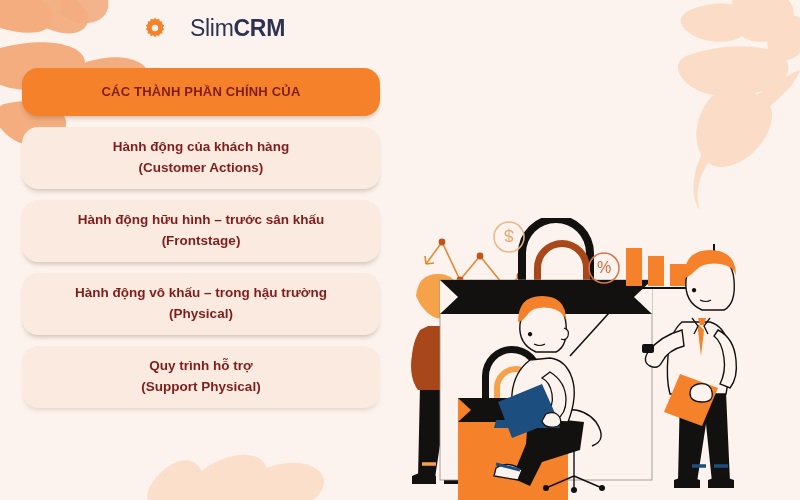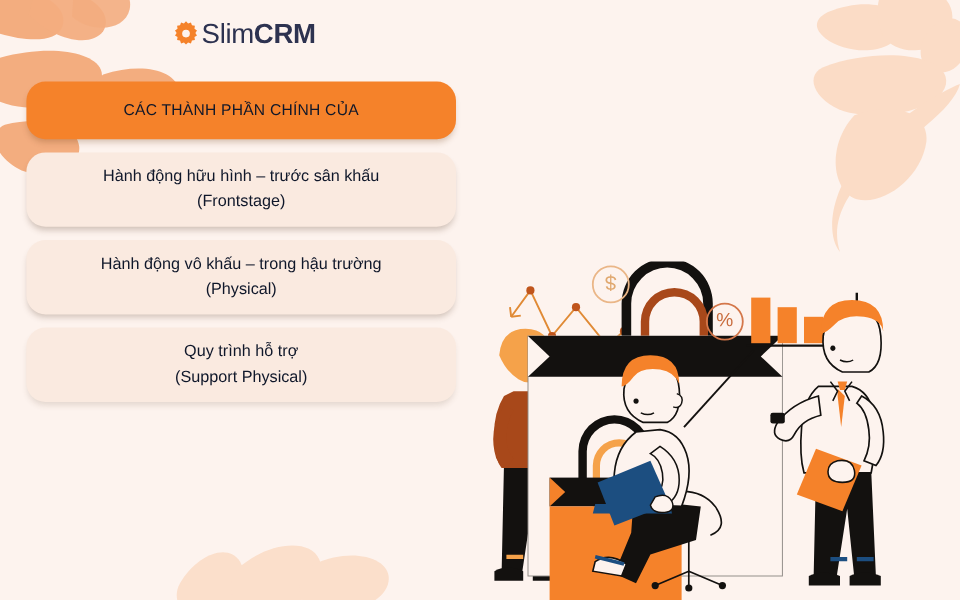--- a/index.html
+++ b/index.html
@@ -25,21 +25,21 @@
   }
 
   
   #logo {
     position: absolute;
     left: 144px;
     top: 12px;
     height: 32px;
     display: flex;
     align-items: center;
-    gap: 2px;
+    gap: 24px;
   }
   #logo .gear {
     width: 22px;
     height: 22px;
     display: block;
   }
   #logo .wordmark {
     font-size: 23px;
     letter-spacing: -0.3px;
     color: #2d3250;
@@ -63,22 +63,22 @@
     flex-direction: column;
     align-items: center;
     justify-content: center;
     text-align: center;
     background: #faeae0;
     box-shadow: 0 4px 5px -2px rgba(90, 60, 40, 0.28);
     margin-bottom: 11px;
     padding: 6px 14px;
   }
   .comp-row .line {
-    color: #0f172a;
-    font-weight: 400;
+    color: #7f1d1d;
+    font-weight: 700;
     font-size: 13.5px;
     line-height: 1.55;
     white-space: nowrap;
   }
   .comp-row.header-row {
     background: #f5822a;
     box-shadow: 0 4px 5px -2px rgba(120, 70, 30, 0.30);
     height: 48px;
   }
   .comp-row.header-row .line {
@@ -137,20 +137,24 @@
   </div>
 </div>
 
 <div id="components">
 
   <div class="comp-row header-row">
     <div class="line">CÁC THÀNH PHẦN CHÍNH CỦA</div>
   </div>
 
 
+  <div class="comp-row item-row">
+    <div class="line">Hành động của khách hàng</div>
+    <div class="line">(Customer Actions)</div>
+  </div>
 
   <div class="comp-row item-row">
     <div class="line">Hành động hữu hình – trước sân khấu</div>
     <div class="line">(Frontstage)</div>
   </div>
 
   <div class="comp-row item-row">
     <div class="line">Hành động vô khấu – trong hậu trường</div>
     <div class="line">(Physical)</div>
   </div>

